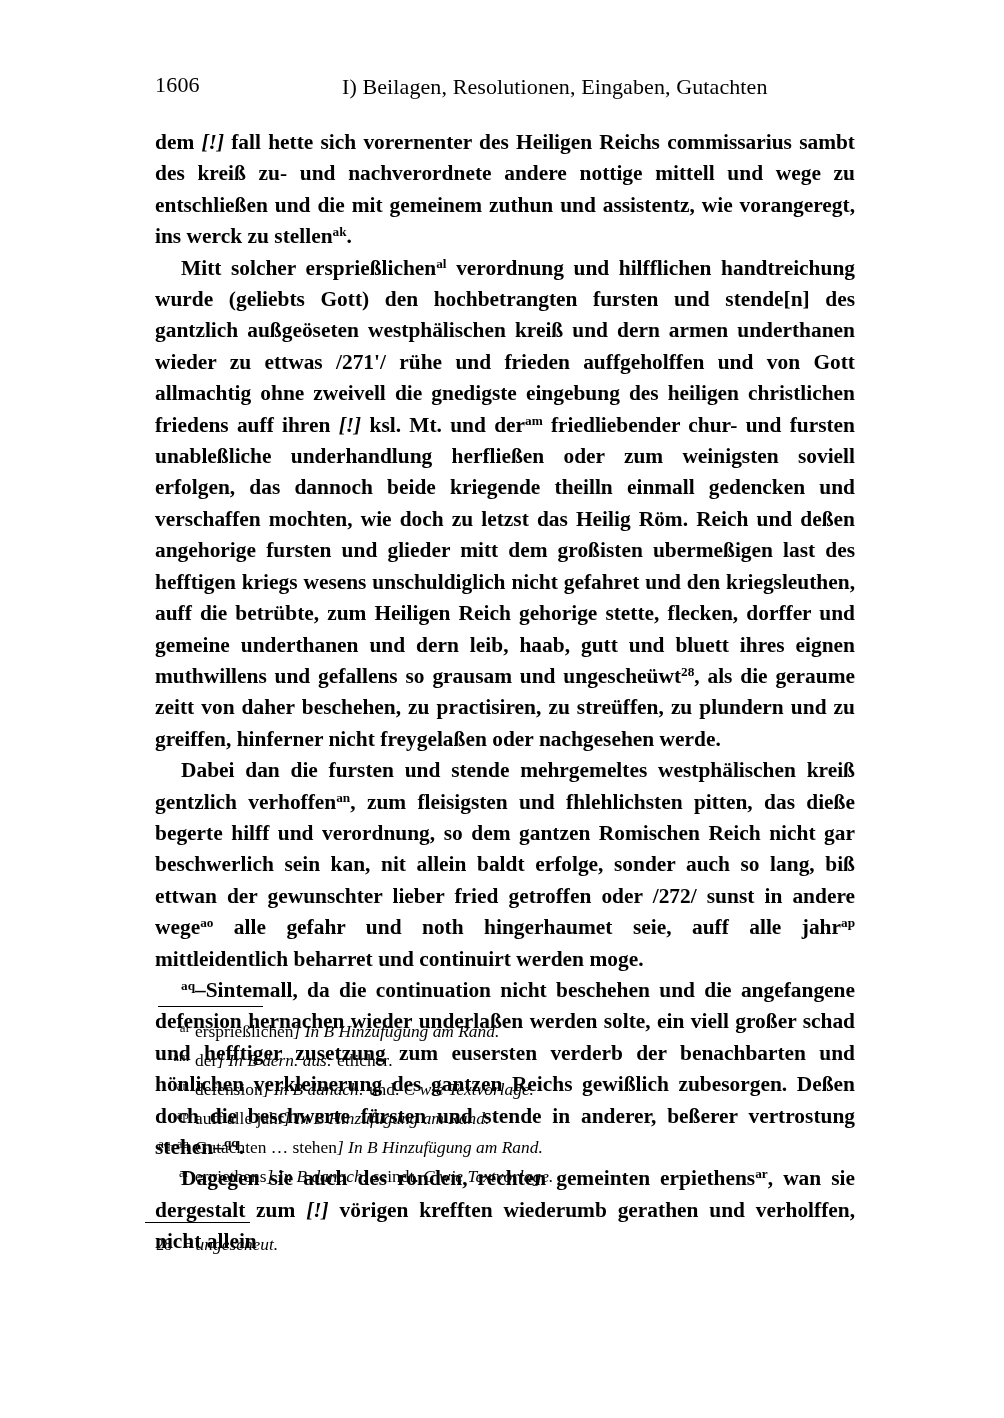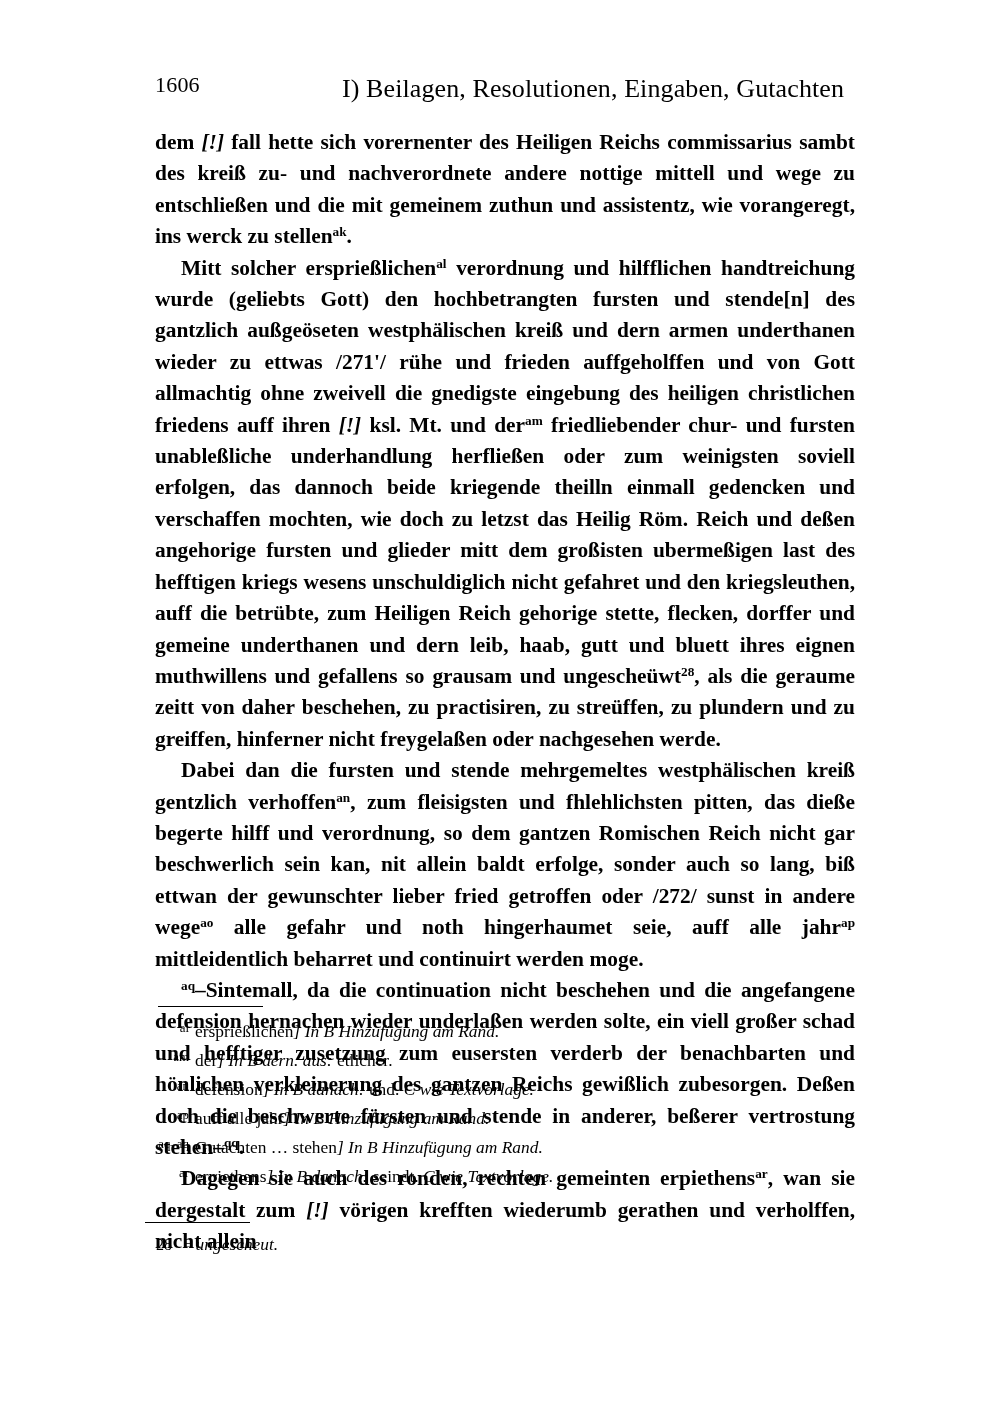--- a/index.html
+++ b/index.html
@@ -39,21 +39,21 @@
     position: absolute;
     left: 0;
     top: 0;
     font-size: 22px;
     letter-spacing: 0.2px;
   }
   .runhead .title {
     position: absolute;
     left: 187px;
     top: 2px;
-    font-size: 26px;
+    font-size: 22px;
     letter-spacing: 0.1px;
     white-space: nowrap;
   }
   
   .body-block {
     margin-top: 21px;
   }
   p.para {
     margin: 0;
     font-size: 21.4px;

